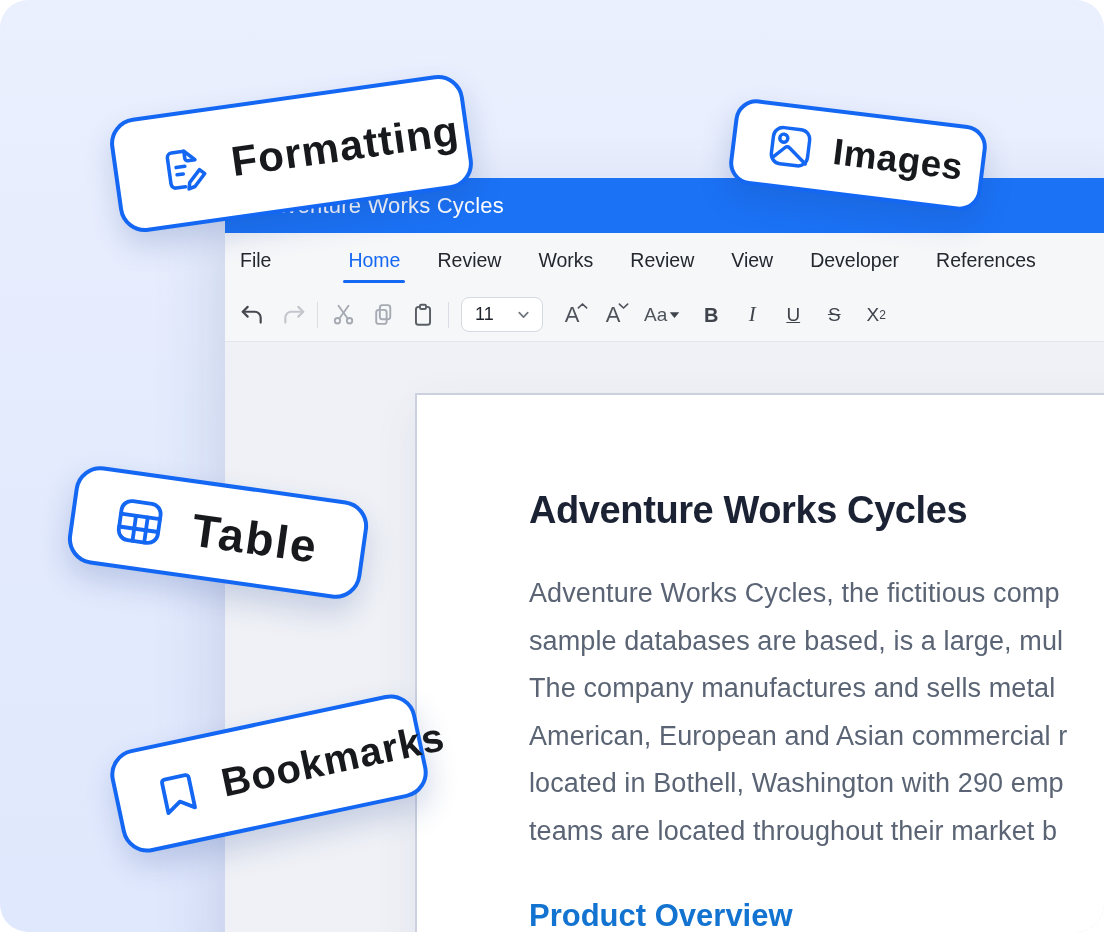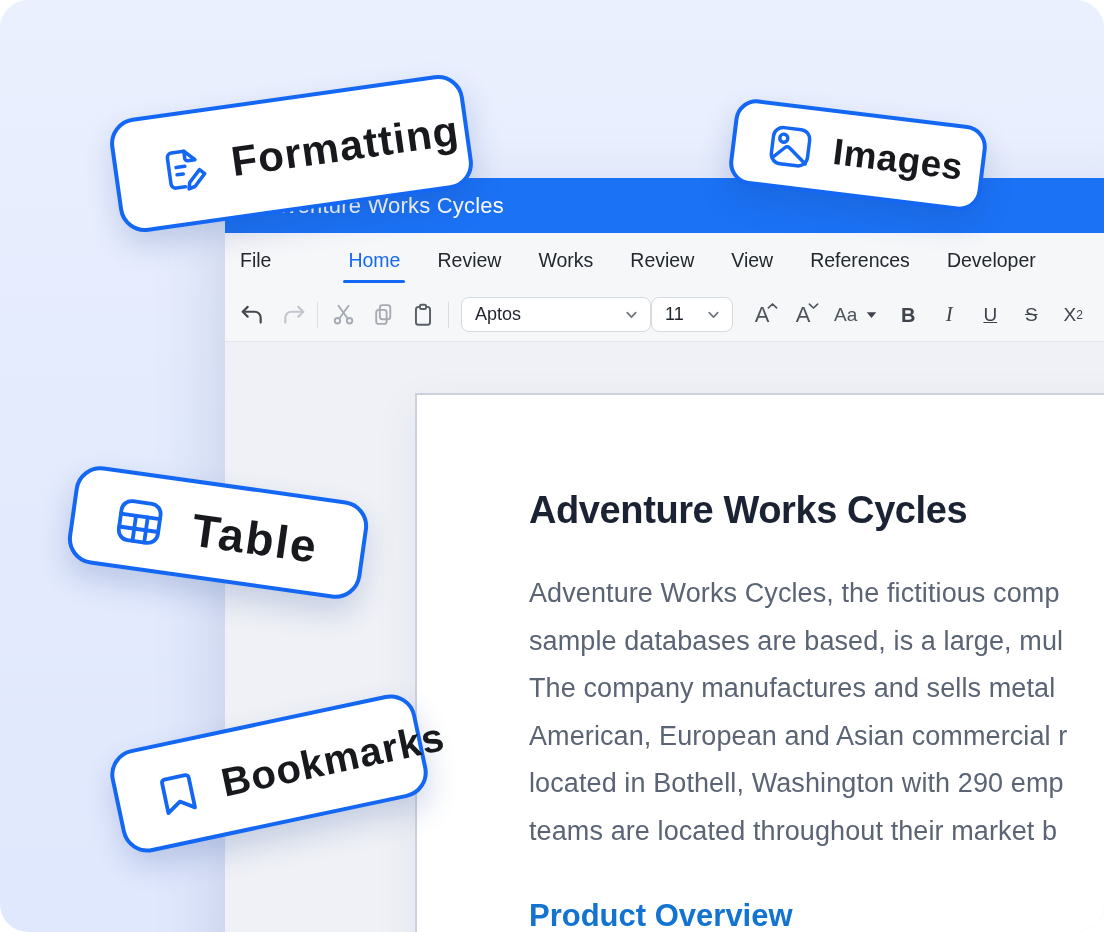--- a/index.html
+++ b/index.html
@@ -52,21 +52,21 @@
     padding:0 10px 0 13px; font-size:18px; color:#1F232B; flex:0 0 auto;
   }
   .glyph { color:#3F444C; font-size:20px; line-height:1; }
   .glyph-b { font-weight:700; }
   .glyph-i { font-style:italic; font-family:"Liberation Serif", serif; font-size:21px; }
   .glyph-u { text-decoration:underline; font-size:19px; }
   .glyph-s { text-decoration:line-through; font-size:19px; }
   .fontsize-btn { position:relative; width:34px; }
   .fontsize-btn .letter { font-size:22px; color:#4F545C; font-weight:500; }
   .fontsize-btn svg { position:absolute; top:5px; right:1px; }
-  .case-btn { gap:9px; display:inline-flex; align-items:center; }
+  .case-btn { gap:2px; display:inline-flex; align-items:center; }
   .case-btn .letters { font-size:19px; color:#4F545C; }
   .sup-btn .base { font-size:19px; color:#3F444C; }
   .sup-btn sup { font-size:12px; color:#3F444C; }
 
   
   .doc-canvas { flex:1 1 auto; position:relative; background:#EFF1F6; }
   .page {
     position:absolute; left:190px; top:51px; right:-80px; bottom:-80px;
     background:#FFFFFF; border:2px solid #CBD1DE;
     box-shadow:0 14px 40px rgba(60,80,130,0.08);
@@ -113,22 +113,22 @@
       <span class="titlebar-text">Adventure Works Cycles</span>
     </div>
 
     <nav class="menubar">
       <span class="menu-item">File</span>
       <span class="menu-item active">Home</span>
       <span class="menu-item">Review</span>
       <span class="menu-item">Works</span>
       <span class="menu-item">Review</span>
       <span class="menu-item">View</span>
+      <span class="menu-item">Developer</span>
       <span class="menu-item">References</span>
-      <span class="menu-item">Developer</span>
     </nav>
 
     <div class="toolbar">
 
       <span class="tb-btn" style="width:30px">
         <svg width="26" height="26" viewBox="0 0 24 24" fill="none" stroke="#45494F" stroke-width="2" stroke-linecap="round" stroke-linejoin="round">
             <path d="M8 4.5 L3.5 9 L8 13.5"></path>
             <path d="M3.5 9 H14.5 a5.5 5.5 0 0 1 5.5 5.5 V19"></path>
           </svg>
       </span>
@@ -157,26 +157,20 @@
       </span>
       <span class="tb-btn" style="width:30px;margin-left:10px">
         <svg width="26" height="26" viewBox="0 0 24 24" fill="none" stroke="#5A5F66" stroke-width="1.8" stroke-linecap="round" stroke-linejoin="round">
             <rect x="5.5" y="4.5" width="13" height="16.5" rx="2.4"></rect>
             <rect x="9.2" y="2.5" width="5.6" height="4" rx="1.2" fill="#F6F7F9"></rect>
           </svg>
       </span>
 
       <span class="tb-divider" style="margin:0 12px 0 10px"></span>
 
-      <span class="tb-select" style="width:190px">
-        <span>Aptos</span>
-        <svg width="17" height="17" viewBox="0 0 18 18" fill="none" stroke="#70757E" stroke-width="1.8" stroke-linecap="round" stroke-linejoin="round">
-            <path d="M4.5 7 L9 11.8 L13.5 7"></path>
-          </svg>
-      </span>
 
       <span class="tb-select" style="width:82px;">
         <span>11</span>
         <svg width="17" height="17" viewBox="0 0 18 18" fill="none" stroke="#70757E" stroke-width="1.8" stroke-linecap="round" stroke-linejoin="round">
             <path d="M4.5 7 L9 11.8 L13.5 7"></path>
           </svg>
       </span>
 
       <span class="tb-btn fontsize-btn" style="margin-left:12px">
         <span class="letter">A</span>

